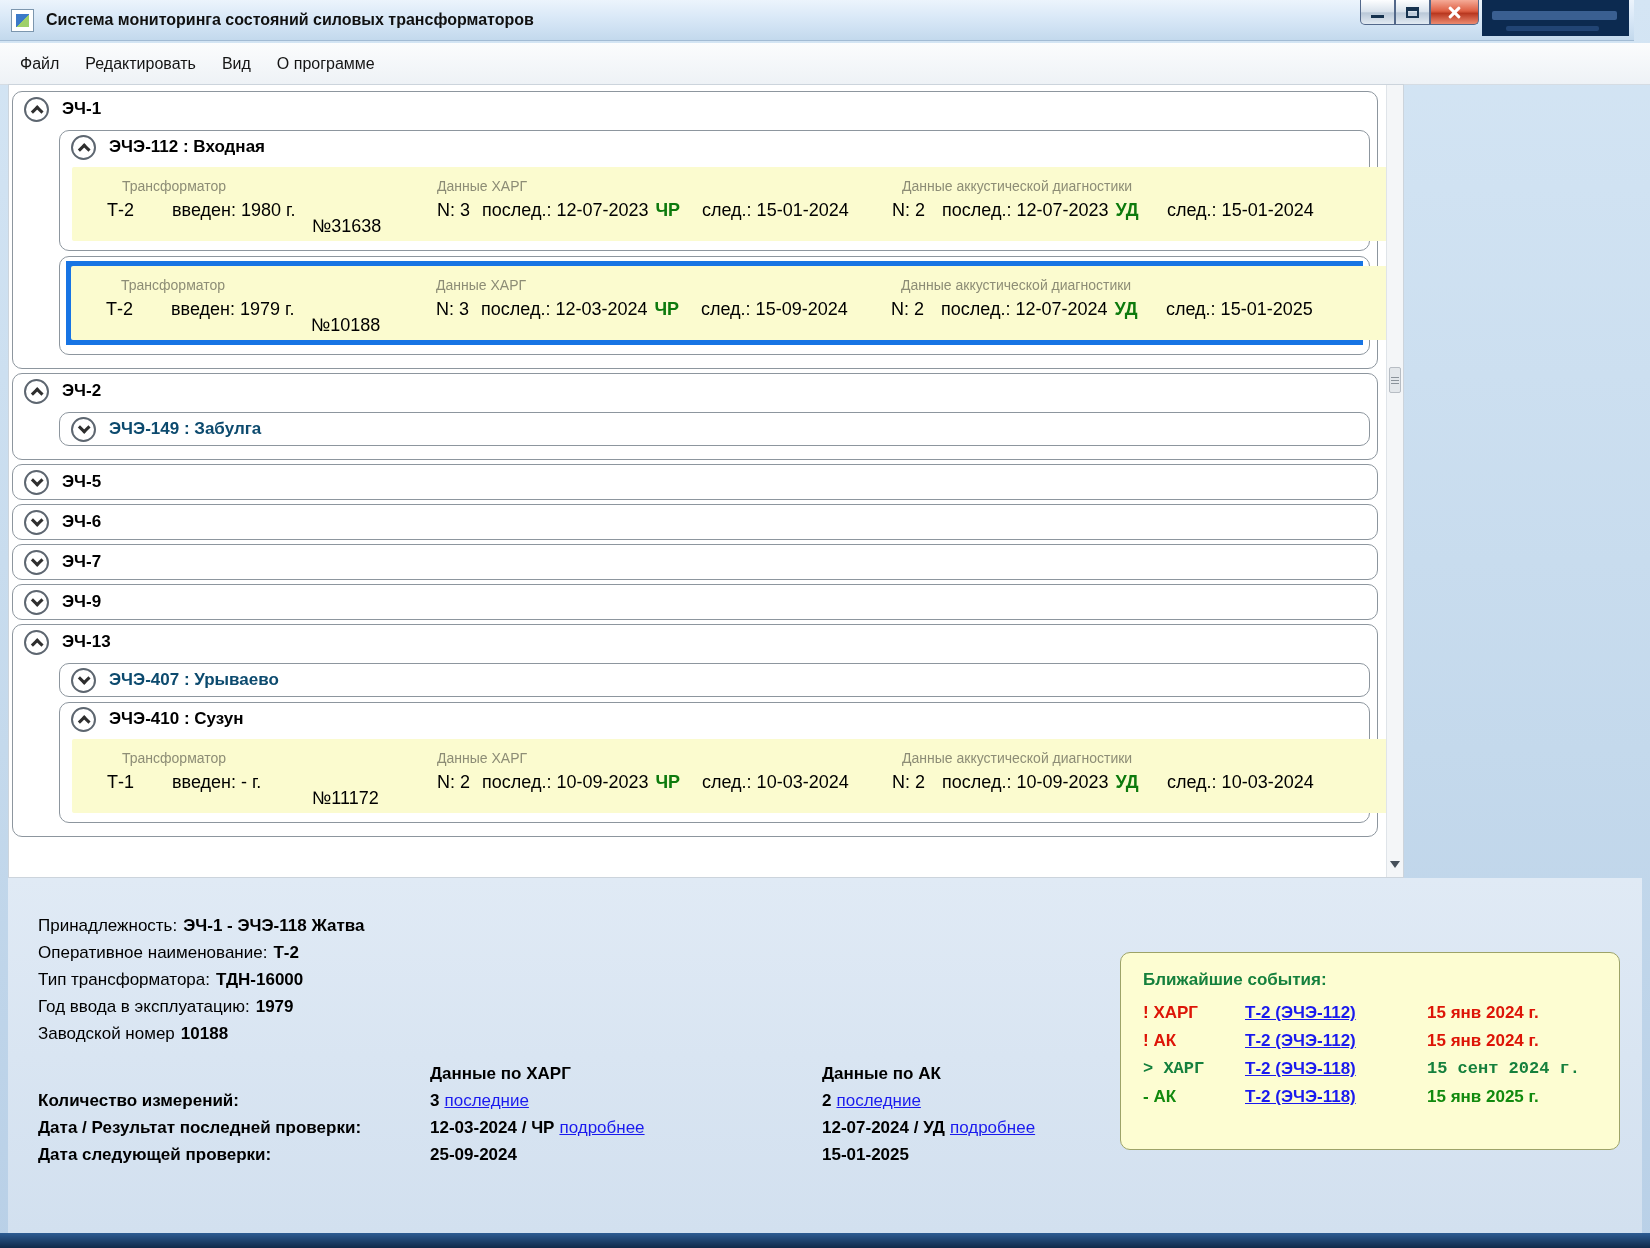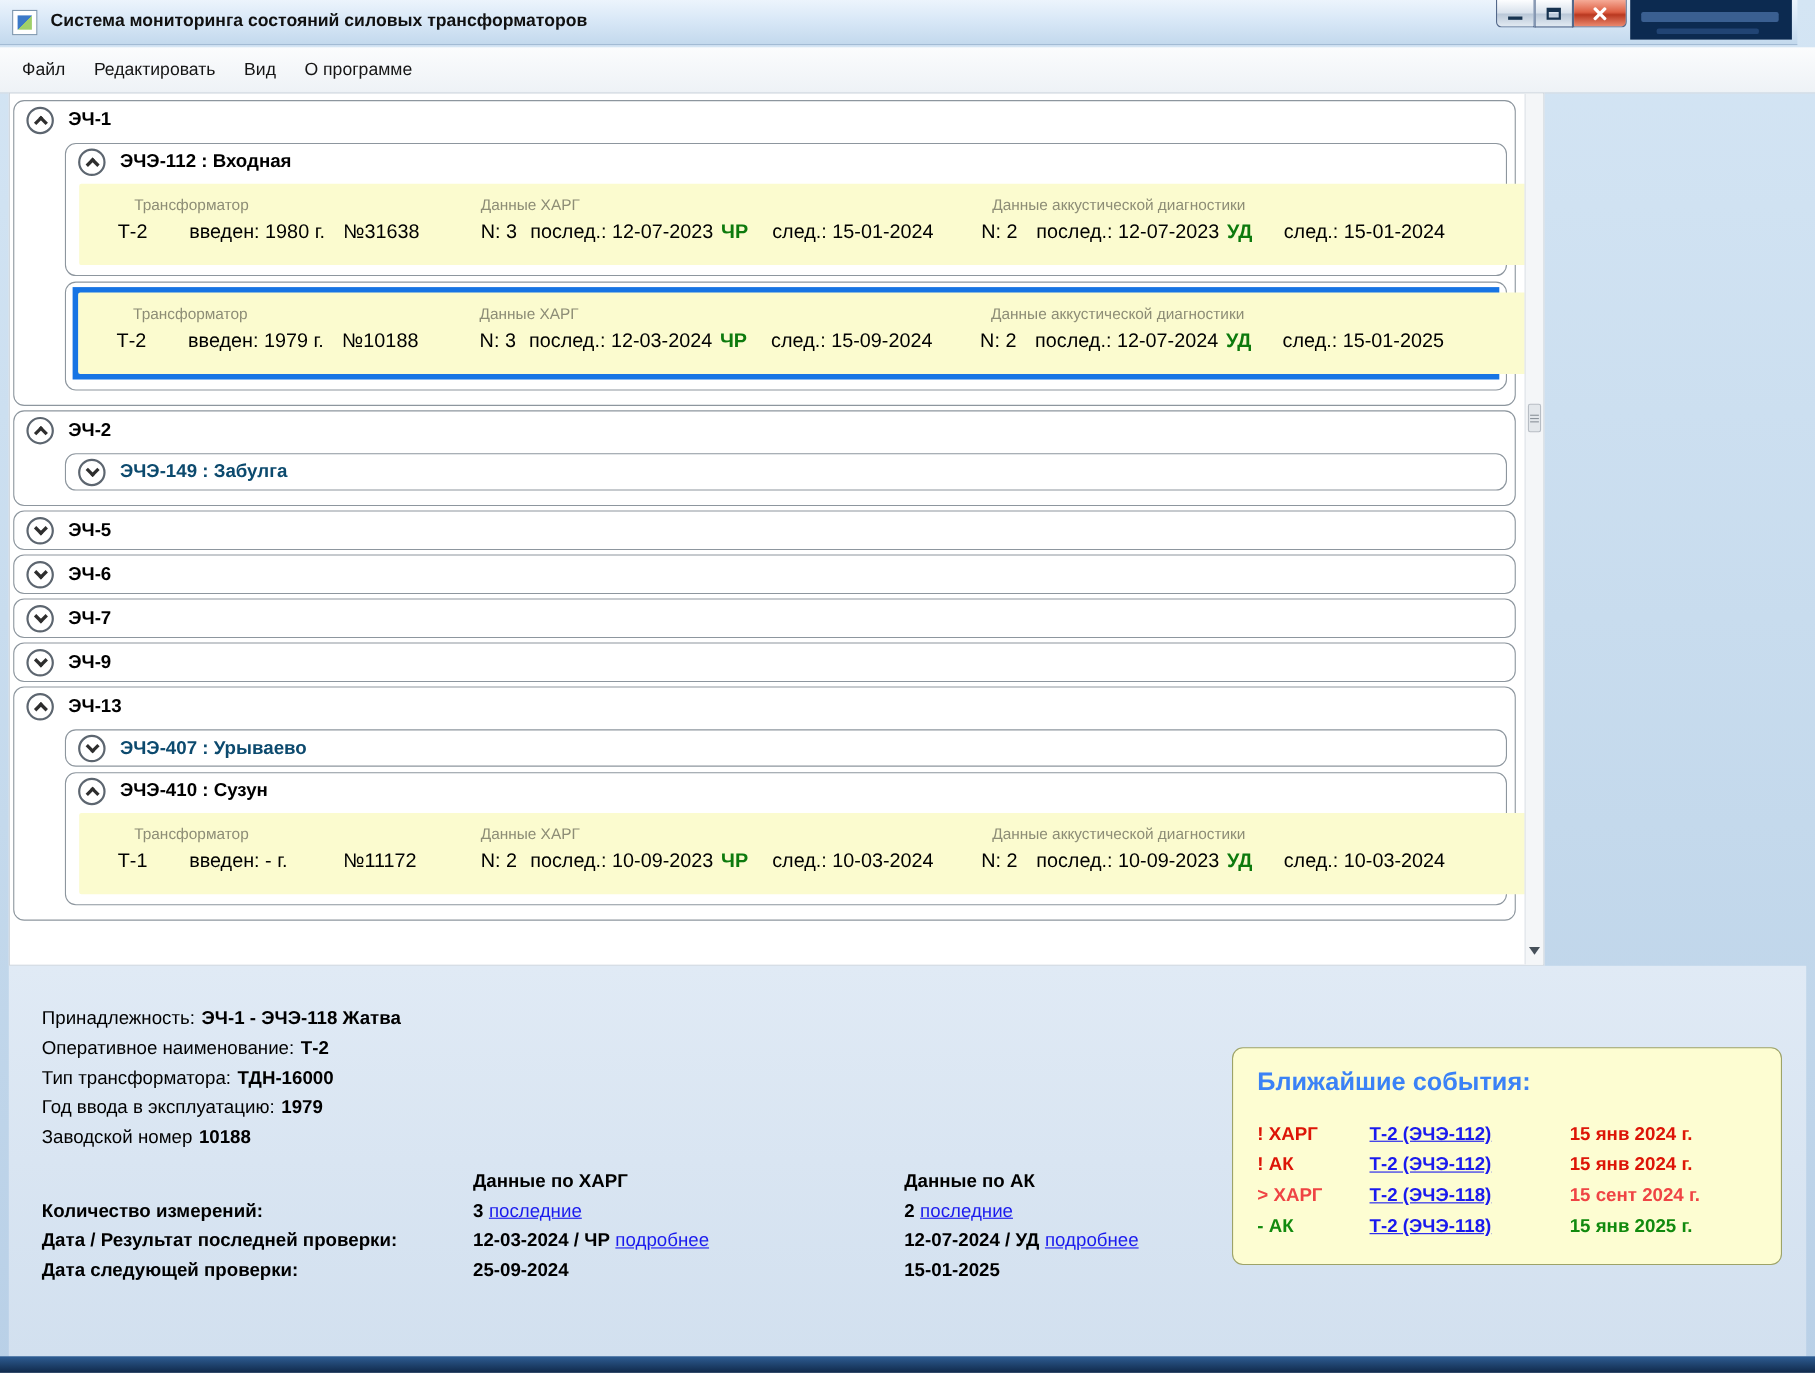--- a/index.html
+++ b/index.html
@@ -56,21 +56,21 @@
   .gbody { padding:1px 7px 8px 46px; }
   .lvl2 { margin:3px 0 5px 0; }
 
   
   .cardwrap { padding:4px 12px 9px 12px; }
   .card { width:1322px; background:#fbfbcf; border-radius:2px; padding:11px 0 13px 0; position:relative; }
   .chdr  { position:relative; height:22px; font-size:14px; color:#8d8d76; }
   .cdata { position:relative; height:28px; font-size:18px; color:#000; }
   .chdr span, .cdata > span { position:absolute; white-space:nowrap; top:0; }
   .p-trans{left:50px;} .p-harg{left:365px;} .p-ac{left:830px;}
-  .c-name{left:35px;} .c-comm{left:100px;} .c-serial{left:240px;}
+  .c-name{left:35px;} .c-comm{left:100px;} .c-serial{left:240px;margin-top:16px;}
   .c-hn{left:365px;} .c-hlast{left:410px;} .c-hnext{left:630px;}
   .c-an{left:820px;} .c-alast{left:870px;} .c-anext{left:1095px;}
   .status { font-weight:bold; color:#0d7a0d; margin-left:7px; }
 
   .selbody { padding:4px 6px 9px 6px; }
   .selrow { background:#1774e4; padding:5px; }
 
   
   .vscroll { position:absolute; top:0; right:0; bottom:0; width:17px; background:#f4f6f8; border-left:1px solid #dfe4e9; }
   .vthumb { position:absolute; left:2px; right:2px; top:282px; height:26px; background:#e3e7eb; border:1px solid #b7bdc4; border-radius:2px;
@@ -86,25 +86,25 @@
   .id-val { font-weight:bold; margin-left:6px; }
   .meas { margin-top:13px; display:grid; grid-template-columns:392px 392px auto; font-size:17px; line-height:27px; align-items:baseline; }
   .meas .hdr { font-weight:bold; }
   .meas .lab { font-weight:bold; }
   .val { font-weight:bold; }
   .link { color:#1a1aee; text-decoration:underline; cursor:pointer; margin-left:5px; }
 
   
   .events { position:absolute; top:74px; right:22px; width:500px; min-height:198px; background:#fdfdd2;
     border:1px solid #9da368; border-radius:10px; padding:17px 20px 18px 22px; }
-  .ev-title { font-size:23px; font-weight:bold; color:#3b82f6; margin-bottom:20px; }
+  .ev-title { font-size:17px; font-weight:bold; color:#15803d; margin-bottom:9px; }
   .ev-row { display:grid; grid-template-columns:102px 182px auto; font-size:17px; font-weight:bold; line-height:28px; white-space:nowrap; }
   .ev-row .lnk { color:#1a1aee; text-decoration:underline; cursor:pointer; }
   [data-sev="red"]    { color:#dd1507; }
-  [data-sev="orange"] { color:#ef4444; }
+  [data-sev="orange"] { color:#15803d;font-family:Liberation Mono, monospace; }
   [data-sev="green"]  { color:#128a0e; }
 </style>
 </head>
 <body>
 
 <div class="frame">
 
   <div class="titlebar">
     <div class="app-icon">
         <span class="ig"></span>

